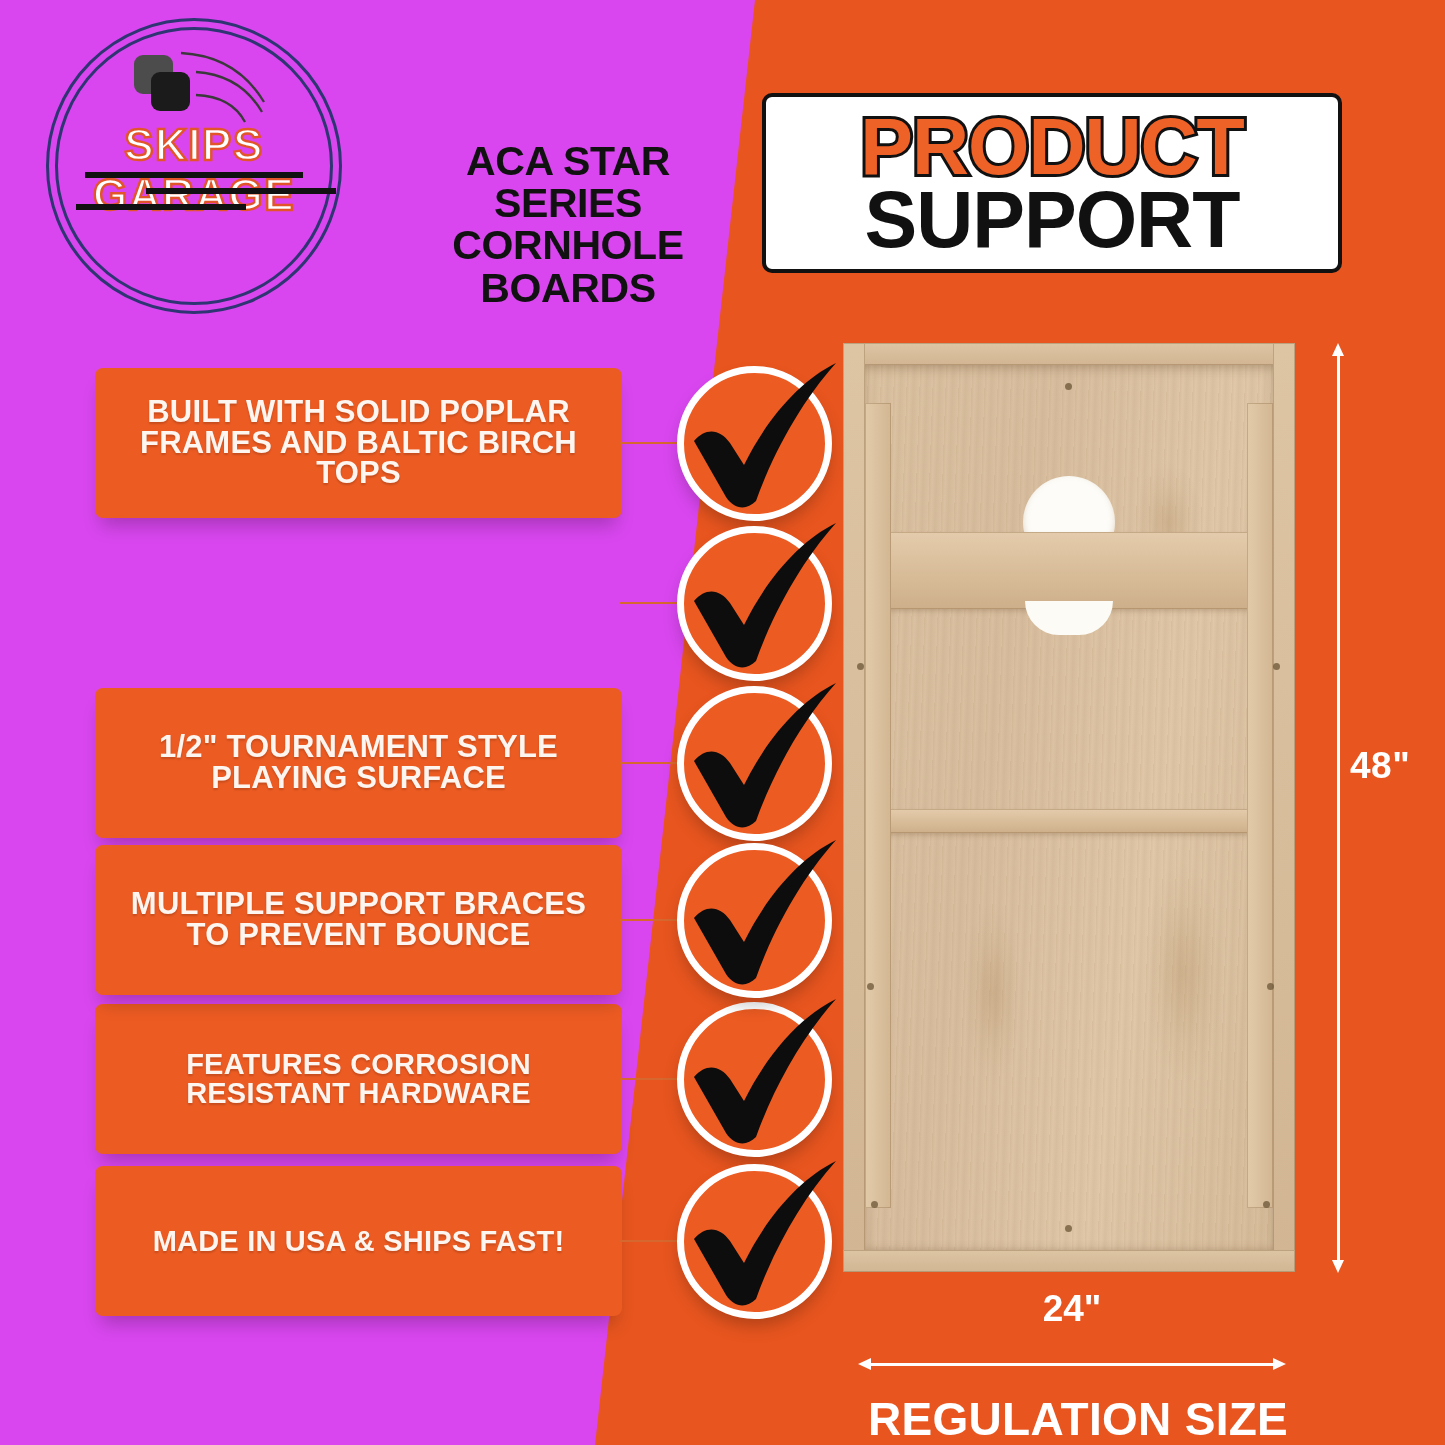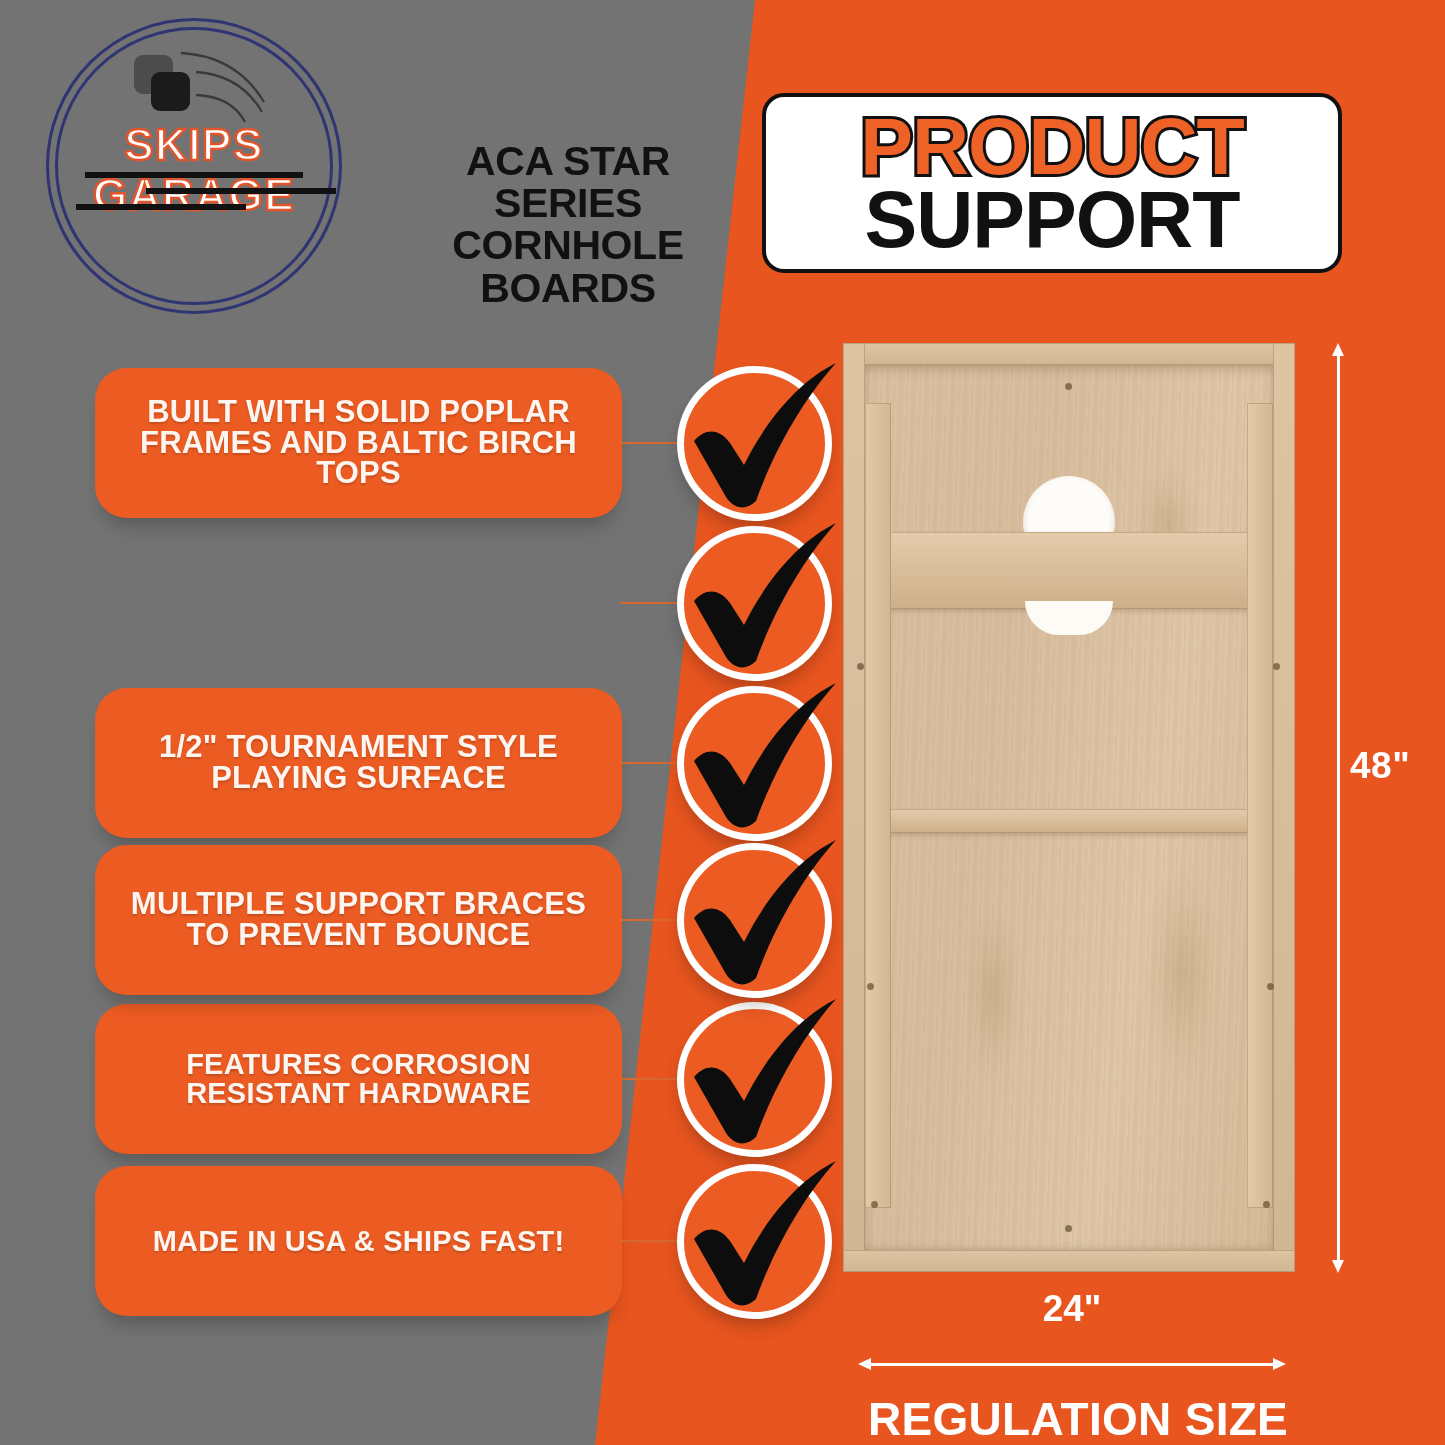--- a/index.html
+++ b/index.html
@@ -2,21 +2,21 @@
 <html><head>
 <meta charset="utf-8">
 <style>
   html,body{margin:0;padding:0;}
   body{
     width:1445px;height:1445px;overflow:hidden;
     background:#ffffff;
     font-family:"Liberation Sans","DejaVu Sans",sans-serif;
     position:relative;
   }
-  #stage{position:absolute;inset:0;width:1445px;height:1445px;overflow:hidden;background:#737373;}
+  #stage{position:absolute;inset:0;width:1445px;height:1445px;overflow:hidden;background:#d946ef;}
 
   
   .orange-panel{
     position:absolute;left:0;top:0;width:1445px;height:1445px;
     background:#e8551f;
     clip-path:polygon(755px 0px, 1445px 0px, 1445px 1445px, 595px 1445px);
     z-index:1;
   }
 
   
@@ -52,38 +52,38 @@
   
   .prod-title{
     position:absolute;left:398px;top:100px;width:340px;z-index:5;
     text-align:center;color:#111;
     font-size:41px;font-weight:bold;line-height:1.03;letter-spacing:-0.4px;margin-top:40px;
   }
 
   
   .banner{
     position:absolute;left:762px;top:93px;width:580px;height:180px;z-index:6;
-    background:#ffffff;border:4px solid #111;border-radius:22px;
+    background:#ffffff;border:4px solid #111;border-radius:10px;
     display:flex;flex-direction:column;align-items:center;justify-content:center;
     box-sizing:border-box;
   }
   .banner .word1{
     font-size:79px;font-weight:bold;line-height:0.95;letter-spacing:-1px;
     color:#ef6227;-webkit-text-stroke:6px #111;paint-order:stroke fill;
   }
   .banner .word2{
     font-size:79px;font-weight:bold;line-height:0.95;letter-spacing:-1px;color:#111;
     margin-top:-2px;
   }
 
   
   .feature-row{position:absolute;left:0;width:900px;height:150px;z-index:7;}
   .pill{
     position:absolute;left:95px;top:0;width:527px;height:100%;
-    background:#ec5b22;border-radius:32px;
+    background:#ec5b22;border-radius:8px;
     display:flex;align-items:center;justify-content:center;
     box-shadow:0 14px 18px -6px rgba(0,0,0,0.22);
     box-sizing:border-box;padding:0 18px;
   }
   .pill span{
     display:block;text-align:center;color:#fdf5f0;
     font-size:31px;font-weight:bold;line-height:0.99;letter-spacing:0.2px;
     text-shadow:0 2px 2px rgba(0,0,0,0.16);
   }
   .pill.sm span{font-size:29px;}

